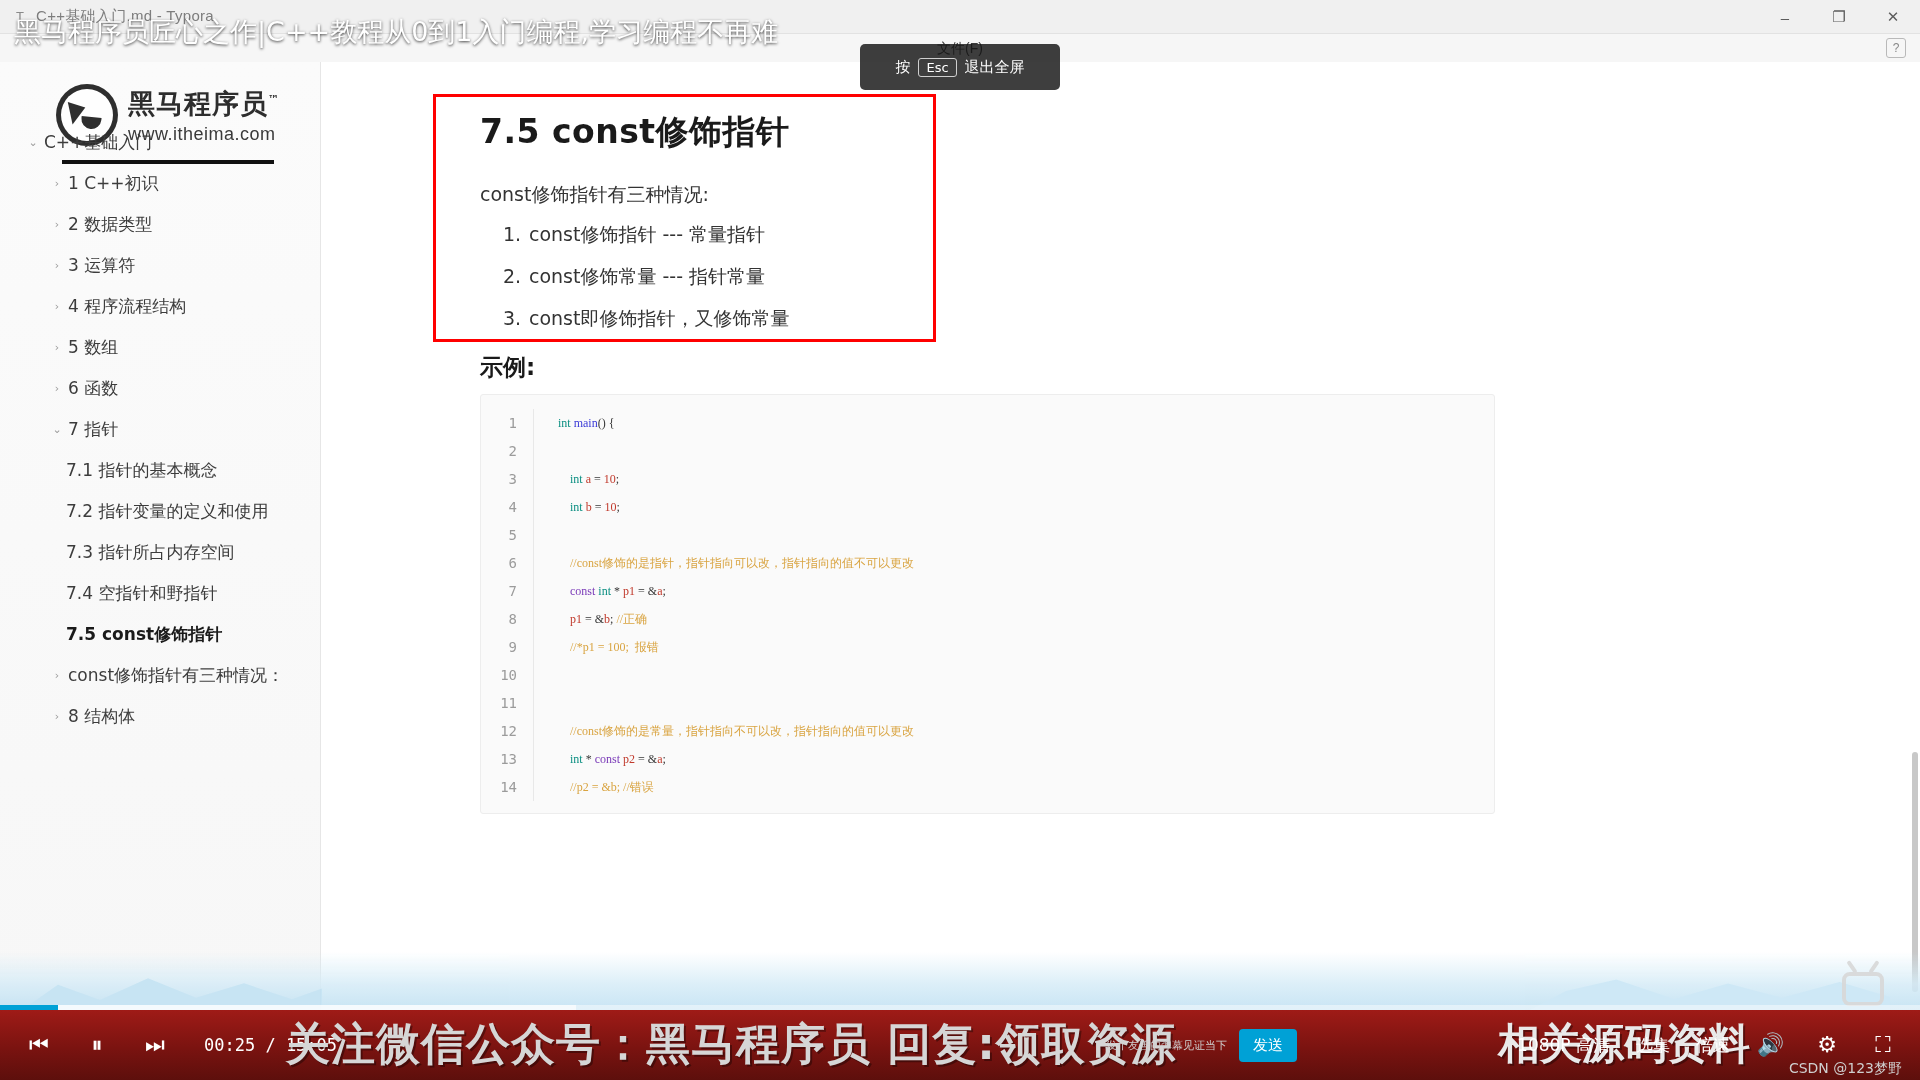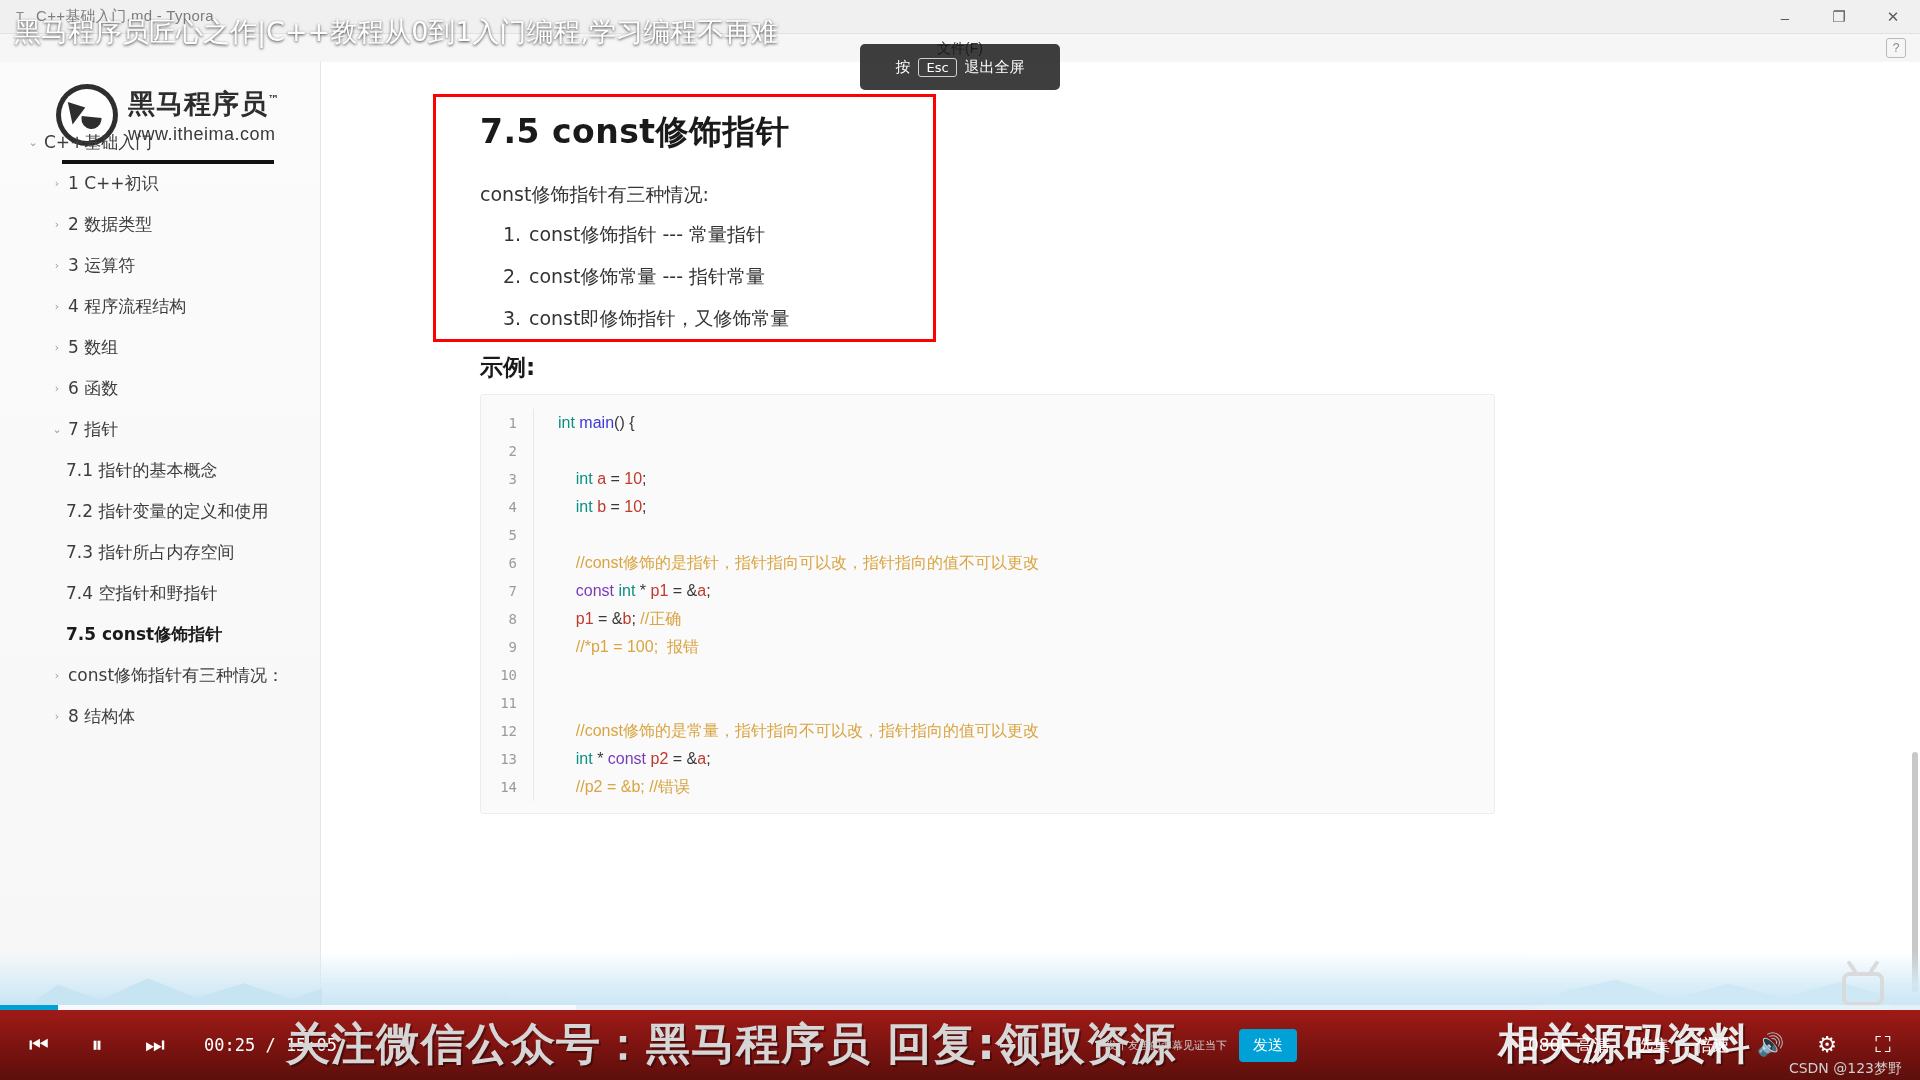--- a/index.html
+++ b/index.html
@@ -174,22 +174,22 @@
   .code-rows { padding: 14px 0 0 0; }
   .code-row { display: flex; height: 28px; align-items: center; }
   .ln {
     width: 52px; text-align: right; padding-right: 16px;
     color: #9b9b9b; font-size: 14px;
     font-family: "DejaVu Sans Mono", monospace;
     flex: 0 0 52px;
   }
   .code-sep { width: 1px; background: #e8e8e8; align-self: stretch; }
   .code-txt {
-    padding-left: 24px; font-size: 16px; white-space: pre;
-    font-family: Liberation Sans, sans-serif;
+    padding-left: 24px; font-size: 12px; white-space: pre;
+    font-family: Liberation Serif, serif;
     color: #383838;
   }
   .k  { color: #7a3ab8; }
   .ty { color: #0b8f82; }
   .fn { color: #3a3ad6; }
   .nm { color: #c0392b; }
   .cm { color: #d9a441; }
 
   .scrollbar {
     position: absolute; right: 2px; top: 690px;

